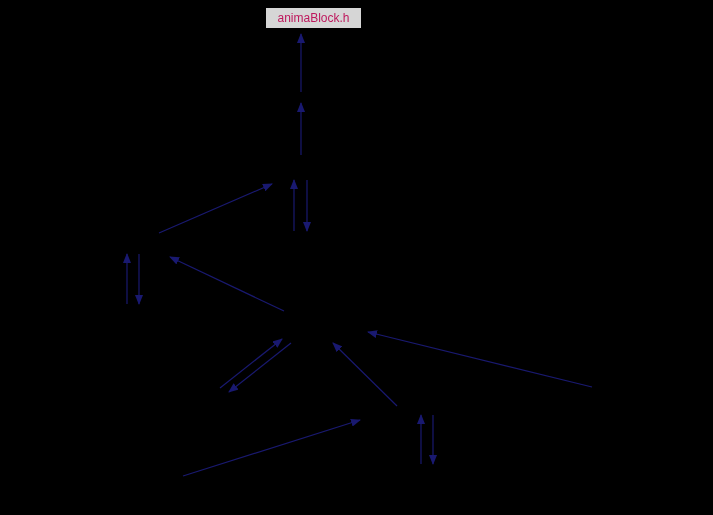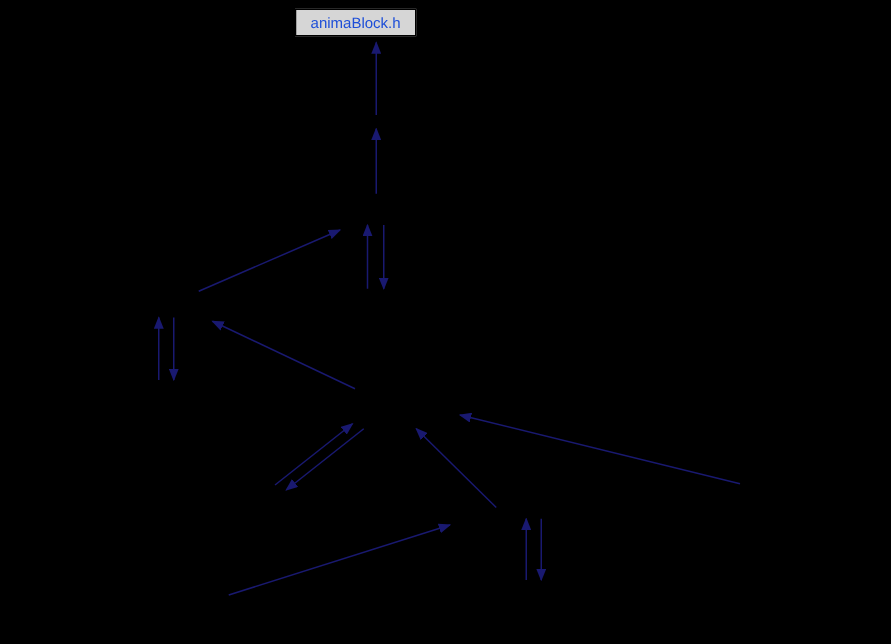--- a/index.html
+++ b/index.html
@@ -51,17 +51,17 @@
       <line x1="284" y1="311" x2="170" y2="257" stroke="#191970" stroke-width="1.2" marker-end="url(#arrowhead)"></line>
       <line x1="220" y1="388" x2="282" y2="339" stroke="#191970" stroke-width="1.2" marker-end="url(#arrowhead)"></line>
       <line x1="291" y1="343" x2="229" y2="392" stroke="#191970" stroke-width="1.2" marker-end="url(#arrowhead)"></line>
       <line x1="592" y1="387" x2="368" y2="332" stroke="#191970" stroke-width="1.2" marker-end="url(#arrowhead)"></line>
       <line x1="397" y1="406" x2="333" y2="343" stroke="#191970" stroke-width="1.2" marker-end="url(#arrowhead)"></line>
       <line x1="421" y1="464" x2="421" y2="415" stroke="#191970" stroke-width="1.2" marker-end="url(#arrowhead)"></line>
       <line x1="433" y1="415" x2="433" y2="464" stroke="#191970" stroke-width="1.2" marker-end="url(#arrowhead)"></line>
       <line x1="183" y1="476" x2="360" y2="420" stroke="#191970" stroke-width="1.2" marker-end="url(#arrowhead)"></line>
     </svg>
 
-  <div class="graph-node" id="root-node" style="left: 236px; top: 7px; width: 97px; height: 22px; background: rgb(214, 214, 214); border: 1px solid rgb(0, 0, 0); color: #1d4ed8;">
+  <div class="graph-node" id="root-node" style="left: 265px; top: 7px; width: 97px; height: 22px; background: rgb(214, 214, 214); border: 1px solid rgb(0, 0, 0); color: #be185d;">
     <span>animaBlock.h</span>
   </div>
 
 </div>
 
 </body></html>

